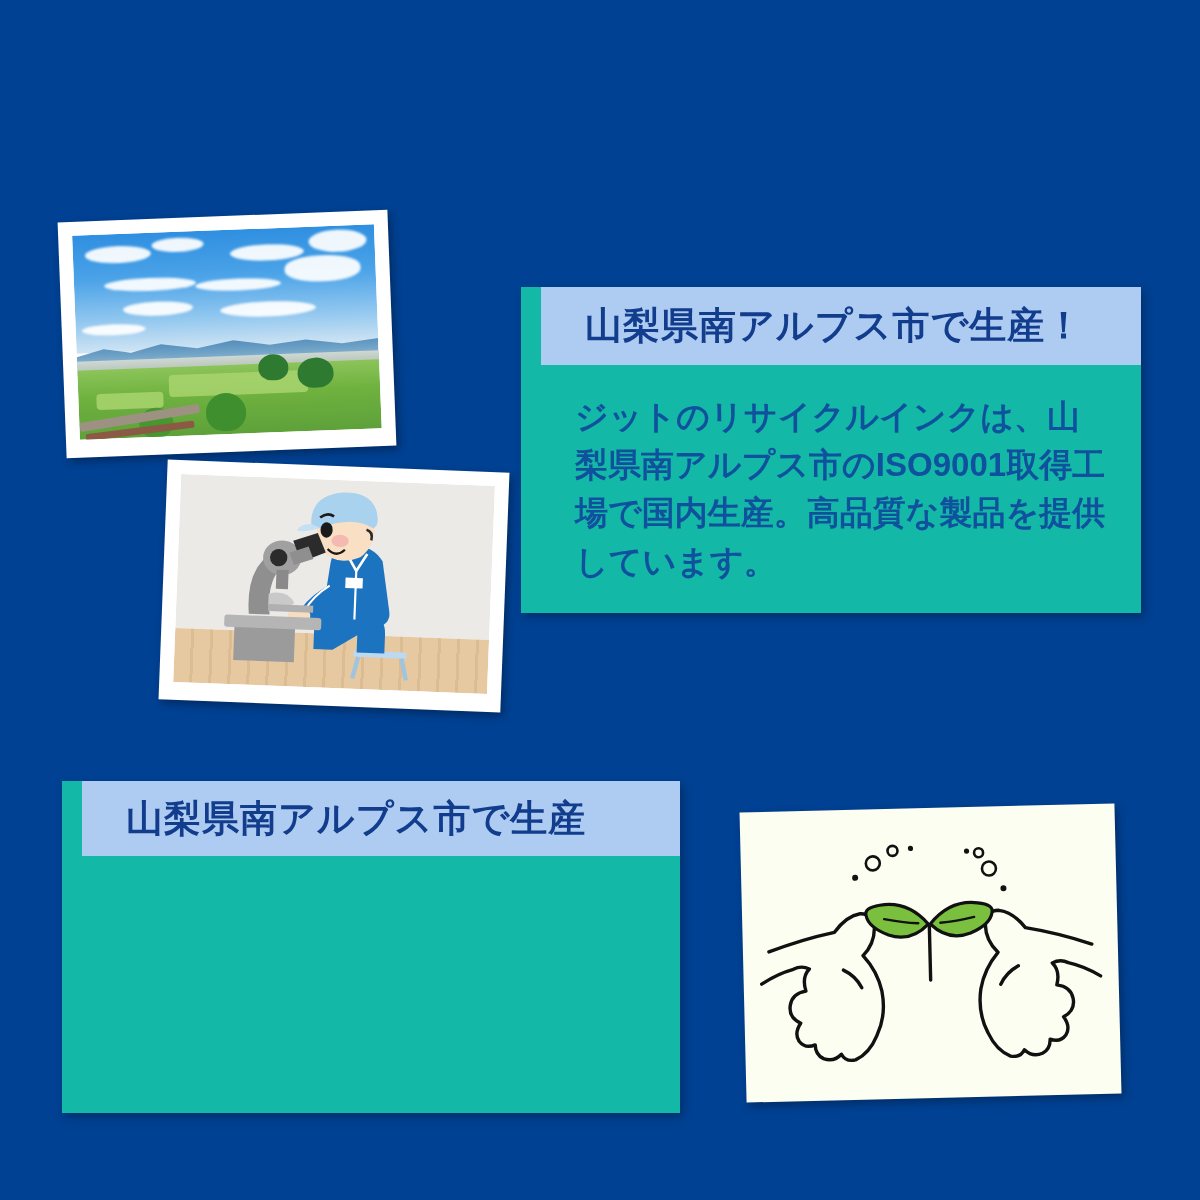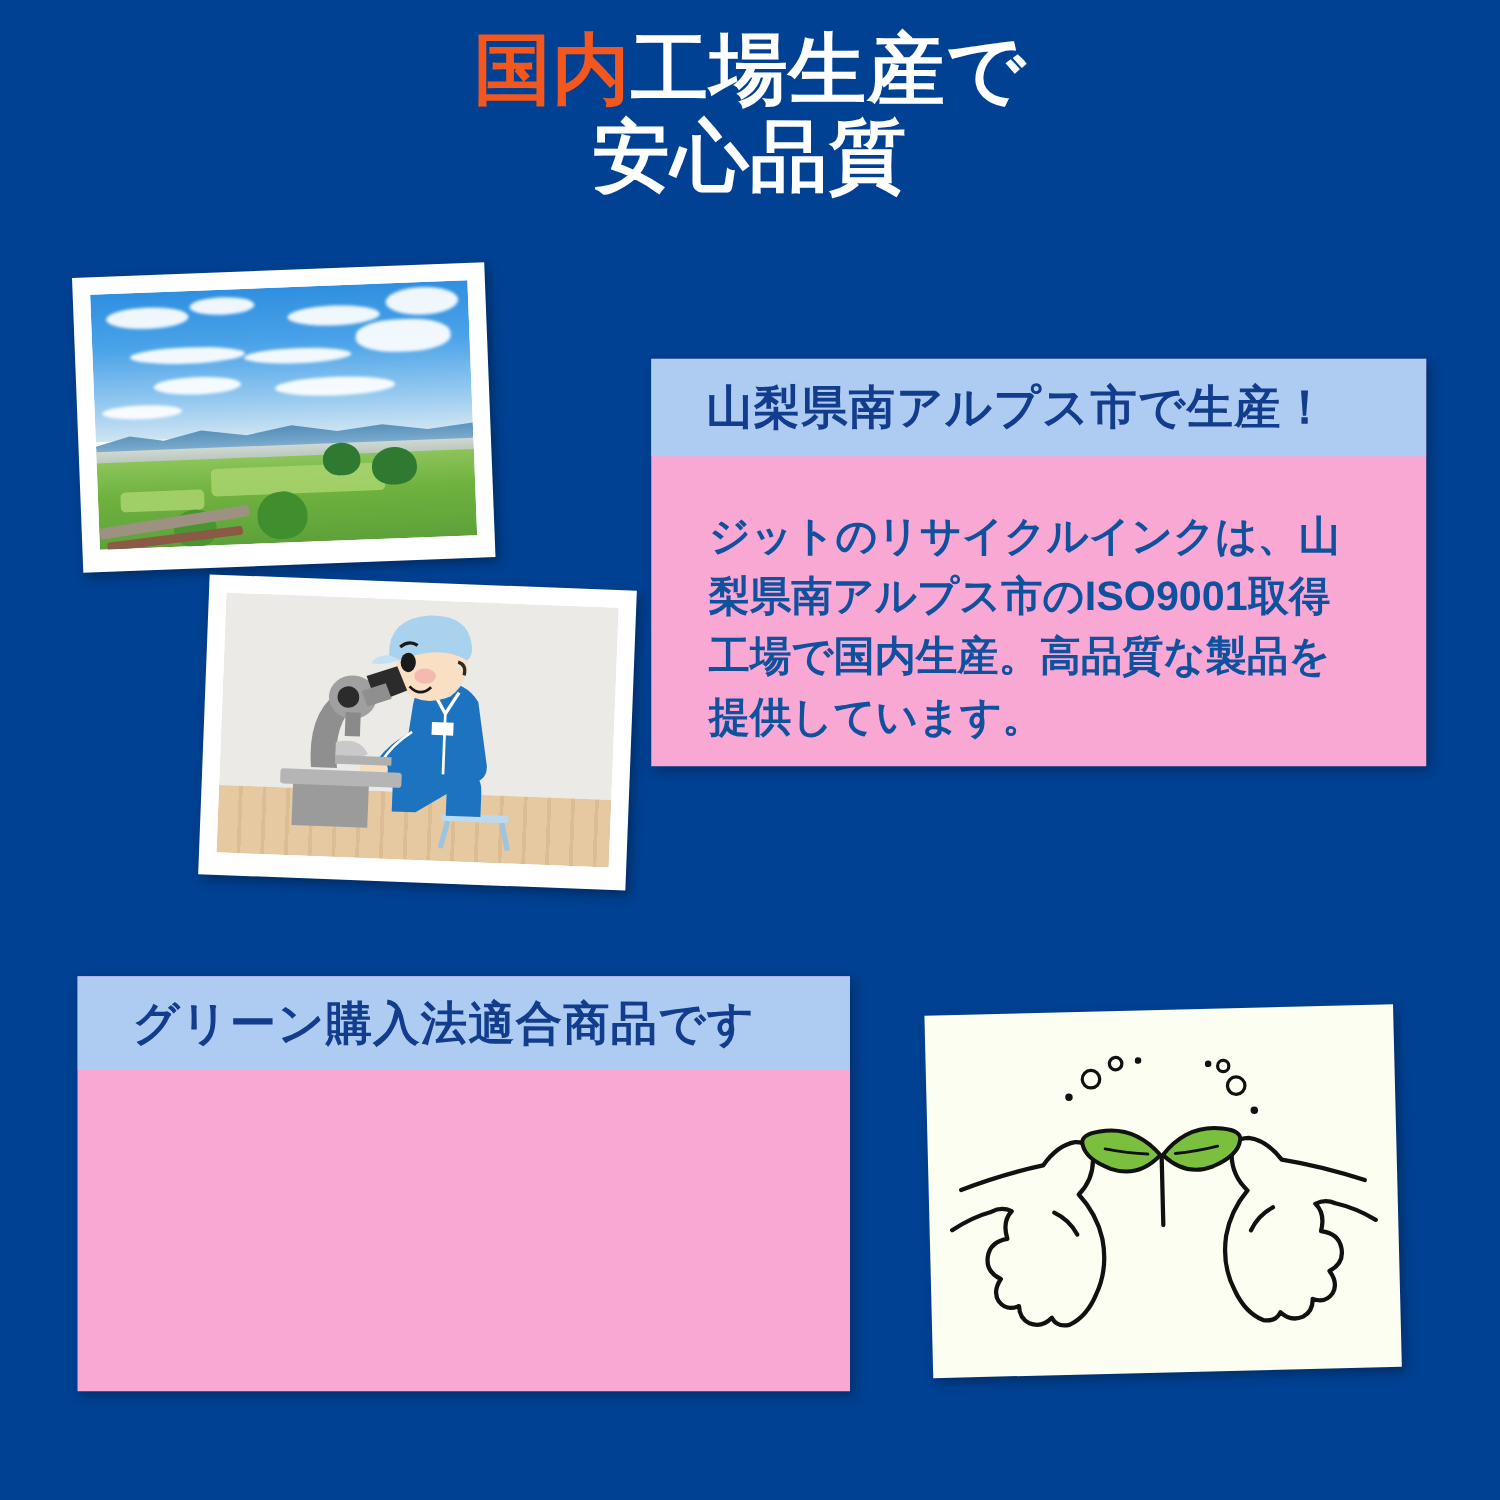--- a/index.html
+++ b/index.html
@@ -90,39 +90,40 @@
     width: 342px; height: 240px;
     transform: rotate(2.2deg);
   }
   .lab-wall { position:absolute; left:0; top:0; width:100%; height:74%; background:#eceae7; }
   .lab-floor { position:absolute; left:0; top:74%; width:100%; height:26%;
     background: repeating-linear-gradient(90deg,#e6c9a0 0px,#e6c9a0 16px,#dcbc92 16px,#dcbc92 19px); }
 
   
   .info-card {
     position: absolute;
-    background: #f9a8d4;
+    background: #14b8a6;
     box-shadow: 3px 4px 9px rgba(0,0,0,0.28);
     box-sizing: border-box;
     overflow: hidden;
+    padding-left: 20px;
   }
   .card-header {
     background: #AECBF2;
     color: #123D8C;
     font-weight: bold;
     display: flex;
     align-items: center;
     box-sizing: border-box;
   }
   .card-body {
     color: #10519E;
     font-weight: bold;
     box-sizing: border-box;
   }
-  .card-body p { margin: 16px; }
+  .card-body p { margin: 4px; }
 
   #card-production { left: 521px; top: 287px; width: 620px; height: 326px; }
   #card-production .card-header { height: 78px; padding-left: 44px; font-size: 37px; letter-spacing: 1px; }
   #card-production .card-body { padding: 24px 30px 0 30px; font-size: 33px; line-height: 1.46; letter-spacing: 0px; }
 
   #card-green { left: 62px; top: 781px; width: 618px; height: 332px; }
   #card-green .card-header { height: 75px; padding-left: 44px; font-size: 37px; letter-spacing: 1px; }
   #card-green .card-body { padding: 26px 30px 0 30px; font-size: 33px; line-height: 1.5; }
 
   
@@ -135,24 +136,20 @@
     transform: rotate(-1.4deg);
     overflow: hidden;
   }
   #eco-card svg { display: block; width: 100%; height: 100%; }
 </style>
 </head>
 <body>
 
 <div id="page">
 
-  <div class="title-block">
-    <span class="title-line"><span class="title-accent">国内</span><span>工場生産で</span></span>
-    <span class="title-line">安心品質</span>
-  </div>
 
   <div class="photo-frame" id="landscape-photo">
     <div class="photo-inner">
       <div class="sky"></div>
       <div class="cloud" style="left:4%;  top:6%;  width:66px; height:17px;"></div>
       <div class="cloud" style="left:26%; top:3%;  width:52px; height:14px;"></div>
       <div class="cloud" style="left:52%; top:8%;  width:74px; height:16px;"></div>
       <div class="cloud" style="left:78%; top:2%;  width:58px; height:22px;"></div>
       <div class="cloud" style="left:70%; top:14%; width:76px; height:26px; border-radius:45%;"></div>
       <div class="cloud" style="left:10%; top:22%; width:92px; height:13px;"></div>
@@ -229,21 +226,21 @@
   </div>
 
   <div class="info-card" id="card-production">
     <div class="card-header">山梨県南アルプス市で生産！</div>
     <div class="card-body">
       <p>ジットのリサイクルインクは、山梨県南アルプス市のISO9001取得工場で国内生産。高品質な製品を提供しています。</p>
     </div>
   </div>
 
   <div class="info-card" id="card-green">
-    <div class="card-header">グリーン購入法適合商品です</div>
+    <div class="card-header">山梨県南アルプス市で生産</div>
   </div>
 
   <div id="eco-card">
     <svg viewBox="0 0 375 290">
       <g fill="none" stroke="#111111" stroke-width="3.4" stroke-linecap="round" stroke-linejoin="round">
 
         <path d="M26 140 Q60 128 92 122 Q104 106 118 104 Q132 104 132 118 Q132 134 120 146
                  Q134 162 138 182 Q142 206 132 226 Q124 244 110 250 Q100 252 96 244
                  Q88 252 78 248 Q70 244 70 234 Q60 238 54 230 Q49 222 56 212
                  Q44 206 46 194 Q48 182 62 180 Q58 166 66 158 Q58 154 50 158 Q34 162 18 172"></path>

